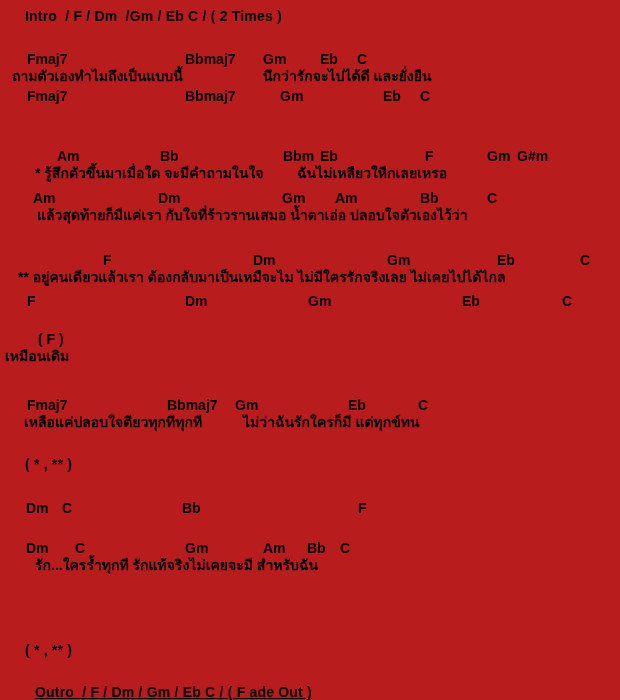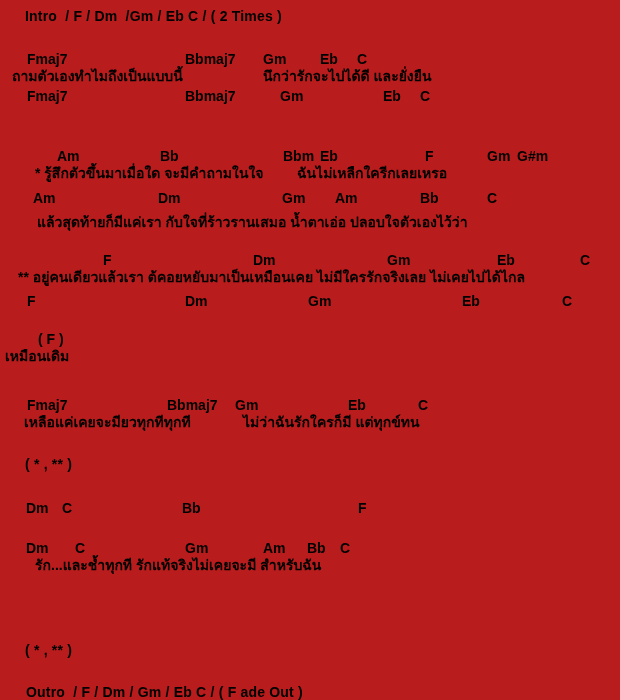--- a/index.html
+++ b/index.html
@@ -61,42 +61,42 @@
       <span class="seg" style="left: 57px;">Am</span>
       <span class="seg" style="left: 160px;">Bb</span>
       <span class="seg" style="left: 283px;">Bbm</span>
       <span class="seg" style="left: 320px;">Eb</span>
       <span class="seg" style="left: 425px;">F</span>
       <span class="seg" style="left: 487px;">Gm</span>
       <span class="seg" style="left: 517px;">G#m</span>
     </div>
     <div class="line lyric" style="top: 165px;">
       <span class="seg" style="left: 35px;">* รู้สึกตัวขึ้นมาเมื่อใด จะมีคำถามในใจ</span>
-      <span class="seg" style="left: 297px;">ฉันไม่เหลืกใครีกเลยเหรอ</span>
+      <span class="seg" style="left: 297px;">ฉันไม่เหลืยวใหีกเลยเหรอ</span>
     </div>
     <div class="line chords" style="top: 190px;">
       <span class="seg" style="left: 33px;">Am</span>
       <span class="seg" style="left: 158px;">Dm</span>
       <span class="seg" style="left: 282px;">Gm</span>
       <span class="seg" style="left: 335px;">Am</span>
       <span class="seg" style="left: 420px;">Bb</span>
       <span class="seg" style="left: 487px;">C</span>
     </div>
     <div class="line lyric" style="top: 207px;">
-      <span class="seg" style="left: 37px; margin-top: 7px;">แล้วสุดท้ายก็มีแค่เรา กับใจที่ร้าวรานเสมอ น้ำตาเอ่อ ปลอบใจตัวเองไว้ว่า</span>
+      <span class="seg" style="left: 37px;">แล้วสุดท้ายก็มีแค่เรา กับใจที่ร้าวรานเสมอ น้ำตาเอ่อ ปลอบใจตัวเองไว้ว่า</span>
     </div>
     <div class="line chords" style="top: 252px;">
       <span class="seg" style="left: 103px;">F</span>
       <span class="seg" style="left: 253px;">Dm</span>
       <span class="seg" style="left: 387px;">Gm</span>
       <span class="seg" style="left: 497px;">Eb</span>
       <span class="seg" style="left: 580px;">C</span>
     </div>
     <div class="line lyric" style="top: 269px;">
-      <span class="seg" style="left: 18px;">** อยู่คนเดียวแล้วเรา ต้คอยหยับมาเป็นเหมือนเคย ไม่มีใครรักจริงเลย ไม่เคยไปได้ไกล</span>
+      <span class="seg" style="left: 18px;">** อยู่คนเดียวแล้วเรา ต้องกลับมาเป็นเหมืจะไม ไม่มีใครรักจริงเลย ไม่เคยไปได้ไกล</span>
     </div>
     <div class="line chords" style="top: 293px;">
       <span class="seg" style="left: 27px;">F</span>
       <span class="seg" style="left: 185px;">Dm</span>
       <span class="seg" style="left: 308px;">Gm</span>
       <span class="seg" style="left: 462px;">Eb</span>
       <span class="seg" style="left: 562px;">C</span>
     </div>
     <div class="line chords" style="top: 331px;">
       <span class="seg" style="left: 38px;">( F )</span>
@@ -105,42 +105,42 @@
       <span class="seg" style="left: 5px;">เหมือนเดิม</span>
     </div>
     <div class="line chords" style="top: 397px;">
       <span class="seg" style="left: 27px;">Fmaj7</span>
       <span class="seg" style="left: 167px;">Bbmaj7</span>
       <span class="seg" style="left: 235px;">Gm</span>
       <span class="seg" style="left: 348px;">Eb</span>
       <span class="seg" style="left: 418px;">C</span>
     </div>
     <div class="line lyric" style="top: 414px;">
-      <span class="seg" style="left: 24px;">เหลือแค่เคยจะมียวทุกทีทุกที</span>
+      <span class="seg" style="left: 24px;">เหลือแค่ปลอบใจตียวทุกทีทุกที</span>
       <span class="seg" style="left: 243px;">ไม่ว่าฉันรักใครก็มี แต่ทุกข์ทน</span>
     </div>
     <div class="line header" style="top: 456px;">
       <span class="seg" style="left: 25px;">( * , ** )</span>
     </div>
     <div class="line chords" style="top: 500px;">
       <span class="seg" style="left: 26px;">Dm</span>
       <span class="seg" style="left: 62px;">C</span>
       <span class="seg" style="left: 182px;">Bb</span>
       <span class="seg" style="left: 358px;">F</span>
     </div>
     <div class="line chords" style="top: 540px;">
       <span class="seg" style="left: 26px;">Dm</span>
       <span class="seg" style="left: 75px;">C</span>
       <span class="seg" style="left: 185px;">Gm</span>
       <span class="seg" style="left: 263px;">Am</span>
       <span class="seg" style="left: 307px;">Bb</span>
       <span class="seg" style="left: 340px;">C</span>
     </div>
     <div class="line lyric" style="top: 557px;">
-      <span class="seg" style="left: 35px;">รัก...และช้ำทุกที รักแท้จริงไม่เคยจะมี สำหรับฉัน</span>
+      <span class="seg" style="left: 35px;">รัก...ใครร้ำทุกที รักแท้จริงไม่เคยจะมี สำหรับฉัน</span>
     </div>
     <div class="line header" style="top: 642px;">
       <span class="seg" style="left: 25px;">( * , ** )</span>
     </div>
     <div class="line header" style="top: 684px;">
-      <span class="seg" style="left: 26px;">Outro  / F / Dm / Gm / Eb C / ( F ade Out )</span>
+      <span class="seg" style="left: 35px; text-decoration: underline;">Outro  / F / Dm / Gm / Eb C / ( F ade Out )</span>
     </div>
   </div>
 
 </body></html>

